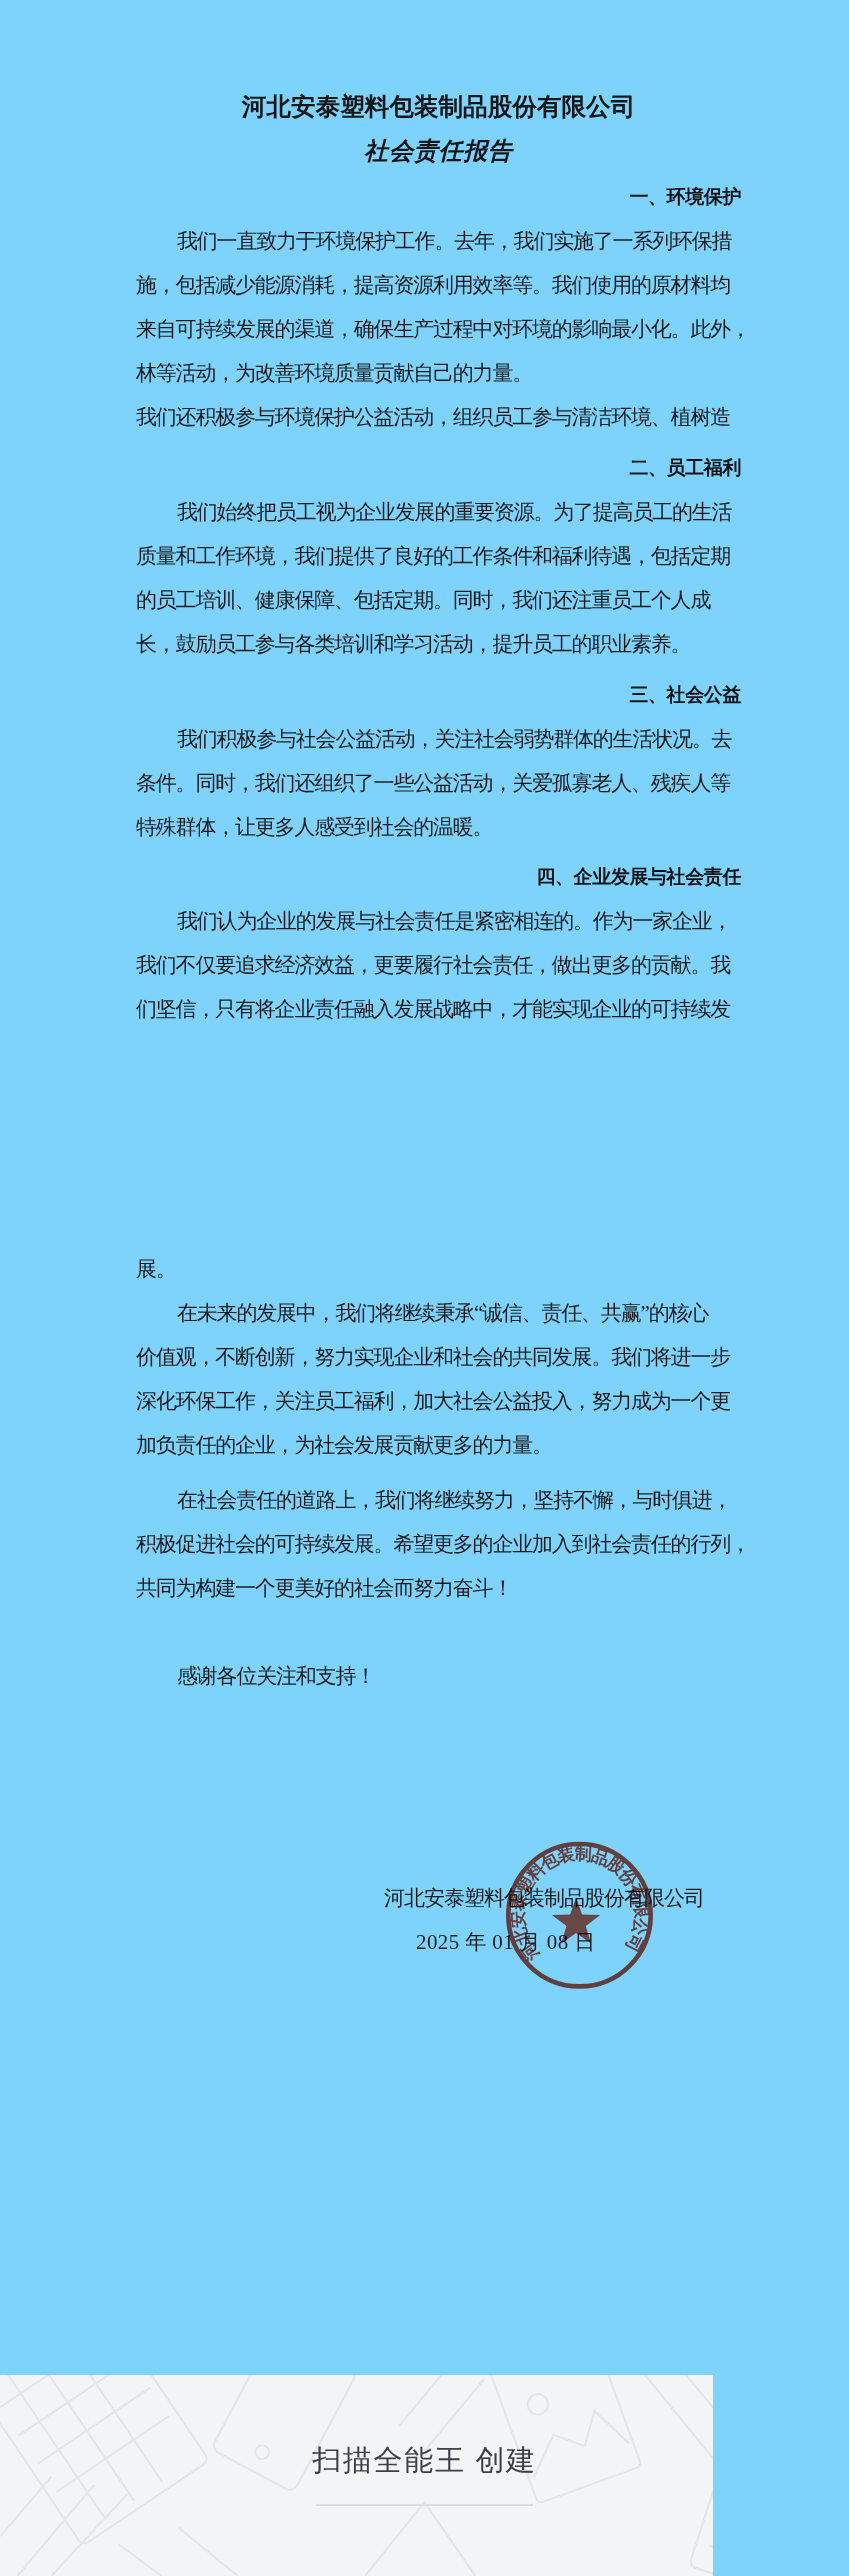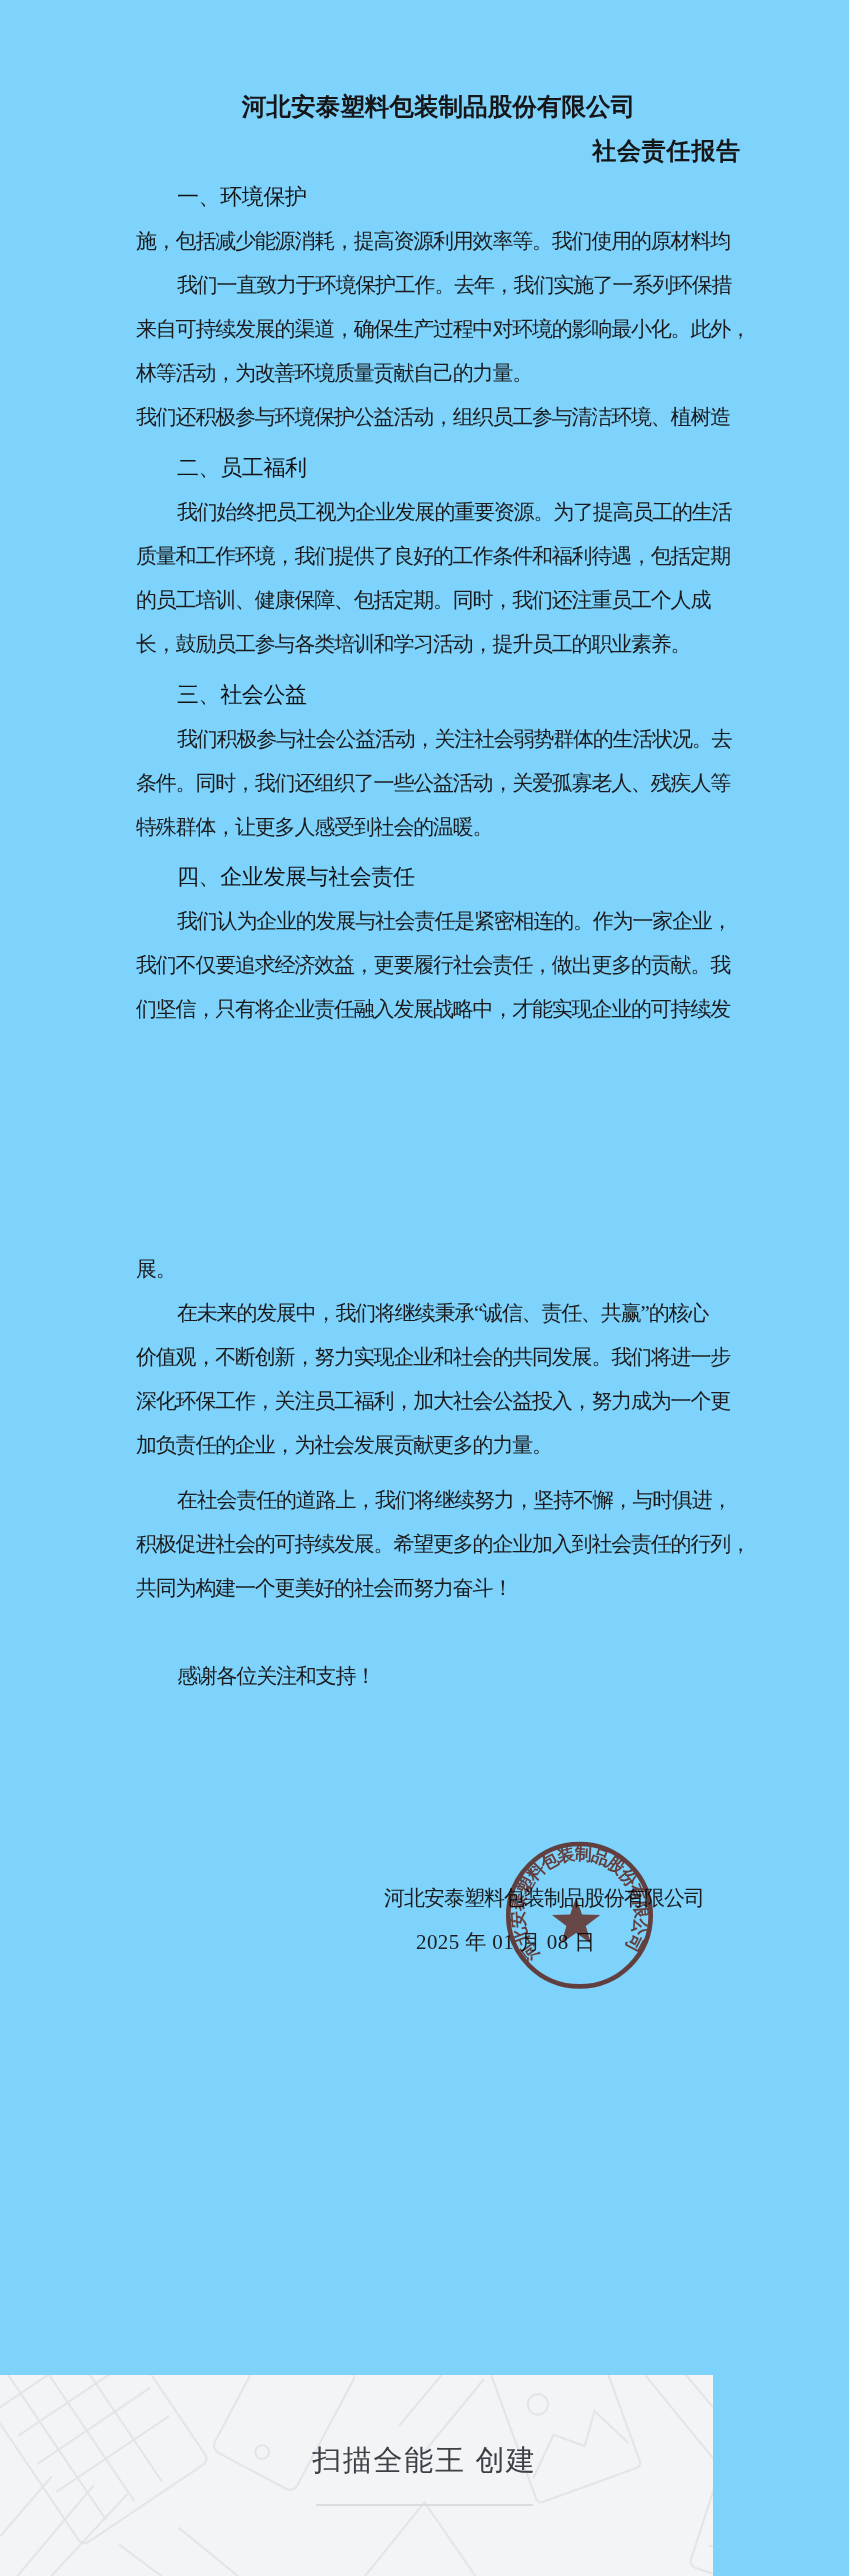--- a/index.html
+++ b/index.html
@@ -26,50 +26,52 @@
     font-weight: bold;
     color: #161618;
     white-space: nowrap;
   }
   .doc-subtitle {
     margin: 10.2px 0 0 0;
     padding-left: 136px;
     width: 605px;
     height: 34px;
     line-height: 34px;
-    text-align: right;
+    text-align: center;
     font-size: 24px;
     font-weight: bold;
     color: #161618;
     letter-spacing: 0.8px;
     white-space: nowrap;
+    font-style: italic;
   }
   .doc-body {
     padding-left: 136px;
     width: 605px;
   }
   .line {
     font-size: 21px;
     letter-spacing: -1.2px;
     height: 44px;
     line-height: 44px;
     color: #1b1b1d;
     white-space: nowrap;
   }
   .indent { padding-left: 41px; }
   .heading {
-    font-size: 22px;
-    font-weight: normal;
+    font-size: 19px;
+    font-weight: bold;
     letter-spacing: -0.4px;
     height: 44px;
     line-height: 44px;
     color: #131315;
     padding-left: 41px;
     margin-top: 6.8px;
     white-space: nowrap;
+    text-align: right;
   }
   .gap-large { height: 216px; }
   .gap-line  { height: 44px; }
   .gap-small { height: 10.2px; }
 
   .sig-company {
     position: absolute;
     top: 1884px;
     left: 384px;
     font-size: 21px;
@@ -142,22 +144,22 @@
 </head>
 <body>
 
 <div class="page">
 
   <div class="doc-title">河北安泰塑料包装制品股份有限公司</div>
   <div class="doc-subtitle">社会责任报告</div>
 
   <div class="doc-body" id="document-body">
       <div class="heading">一、环境保护</div>
+      <div class="line indent">我们一直致力于环境保护工作。去年，我们实施了一系列环保措</div>
       <div class="line">施，包括减少能源消耗，提高资源利用效率等。我们使用的原材料均</div>
-      <div class="line indent">我们一直致力于环境保护工作。去年，我们实施了一系列环保措</div>
       <div class="line">来自可持续发展的渠道，确保生产过程中对环境的影响最小化。此外，</div>
       <div class="line">林等活动，为改善环境质量贡献自己的力量。</div>
       <div class="line">我们还积极参与环境保护公益活动，组织员工参与清洁环境、植树造</div>
       <div class="heading">二、员工福利</div>
       <div class="line indent">我们始终把员工视为企业发展的重要资源。为了提高员工的生活</div>
       <div class="line">质量和工作环境，我们提供了良好的工作条件和福利待遇，包括定期</div>
       <div class="line">的员工培训、健康保障、包括定期。同时，我们还注重员工个人成</div>
       <div class="line">长，鼓励员工参与各类培训和学习活动，提升员工的职业素养。</div>
       <div class="heading">三、社会公益</div>
       <div class="line indent">我们积极参与社会公益活动，关注社会弱势群体的生活状况。去</div>

